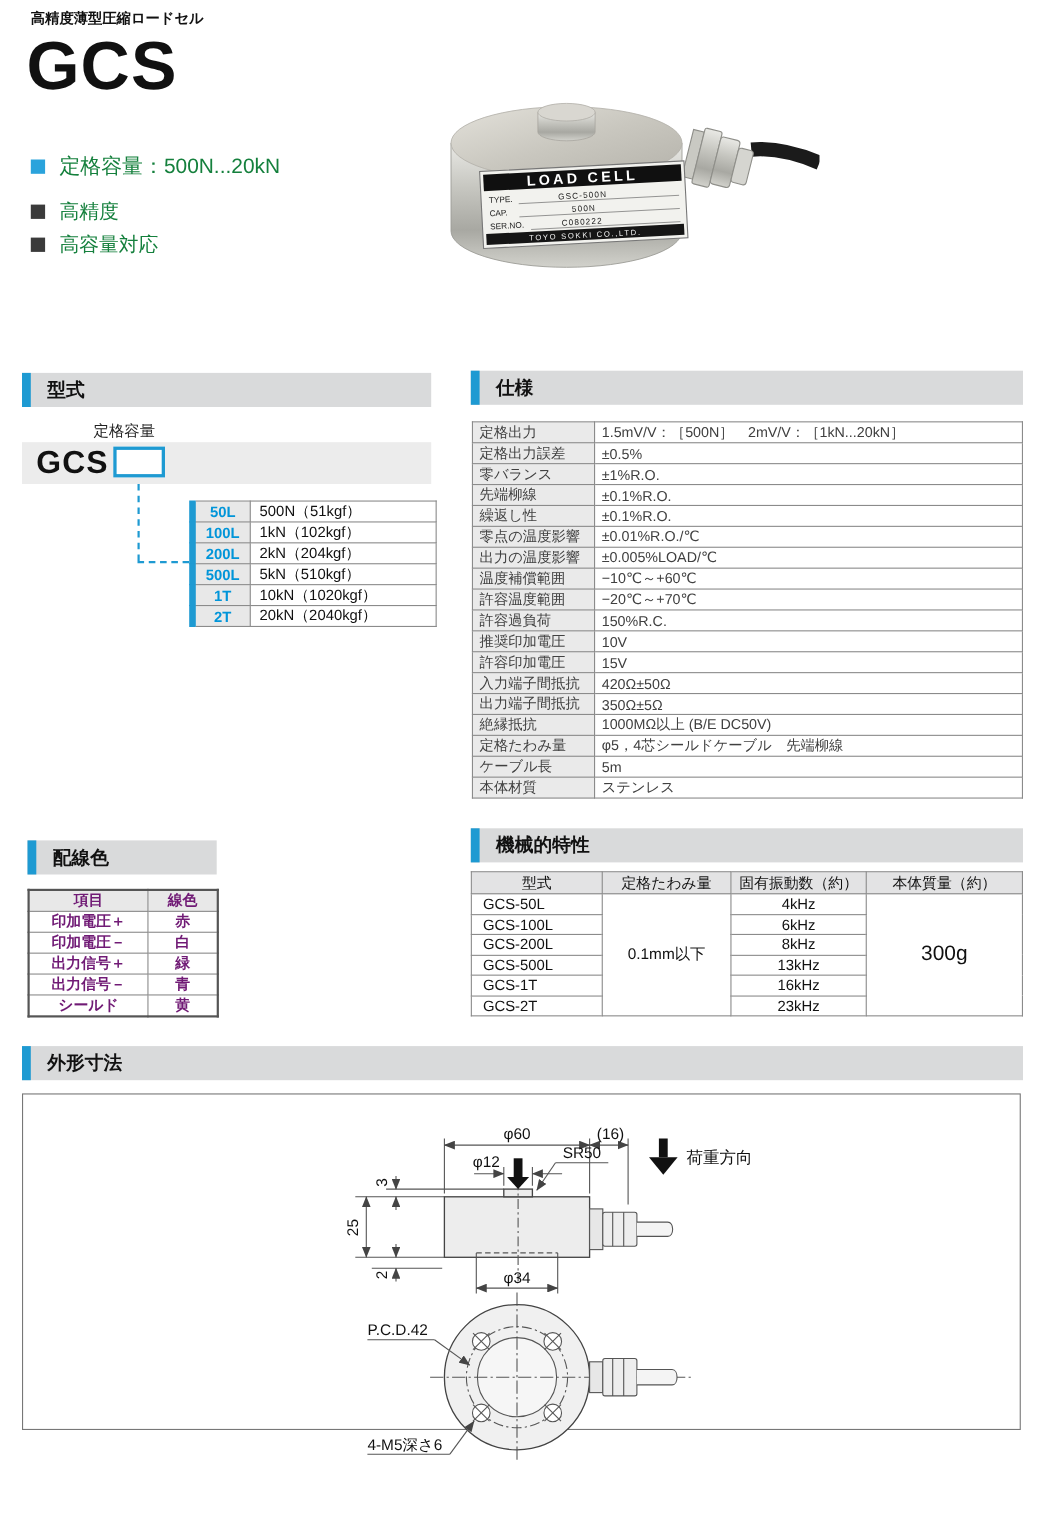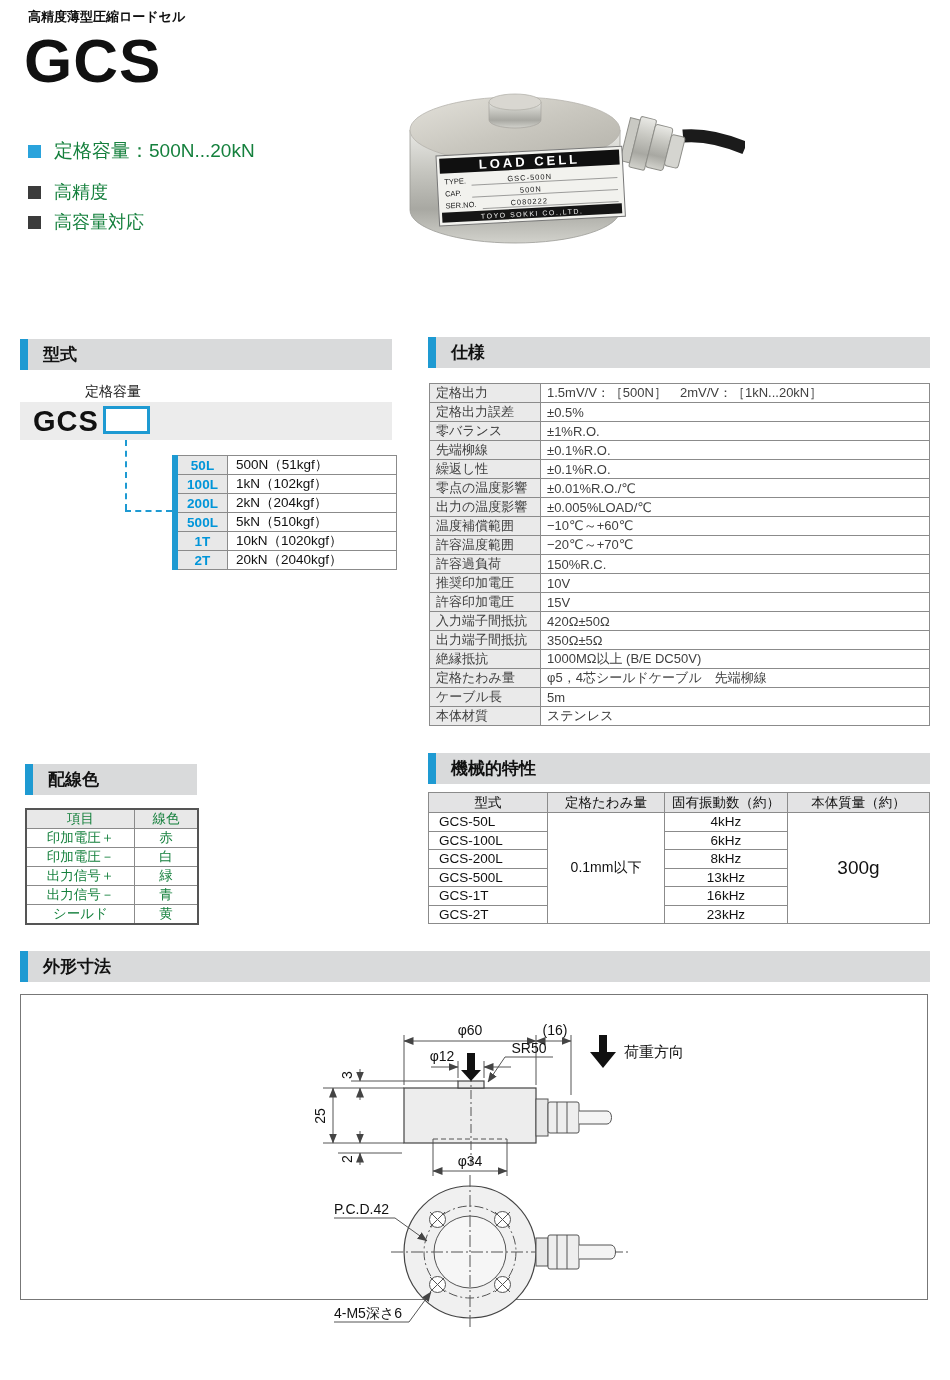--- a/index.html
+++ b/index.html
@@ -37,21 +37,21 @@
   #model-table{position:absolute;left:172px;top:455px;border-collapse:collapse;border-left:6px solid #1e9ad2;background:#fff;}
   #model-table td{border:1px solid #8b8b8b;height:17.6px;font-size:13.5px;padding:0;}
   #model-table td.code{width:49px;background:#e8e8e8;color:#0095d9;font-weight:bold;text-align:center;}
   #model-table td.cap{width:160px;padding-left:8px;color:#111;}
   
   #spec-table{position:absolute;left:429px;top:383px;width:501px;border-collapse:collapse;background:#fff;border:1px solid #666;}
   #spec-table td{border:1px solid #8b8b8b;height:17.2px;font-size:13px;padding:0 0 0 6px;color:#404040;}
   #spec-table td.lab{width:104px;background:#eaeaea;}
   
   #wiring-table{position:absolute;left:25px;top:808px;border-collapse:collapse;background:#fff;border:2px solid #555;}
-  #wiring-table th,#wiring-table td{border:1px solid #8b8b8b;height:17px;font-size:13.5px;font-weight:normal;text-align:center;padding:0;color:#15803d;}
+  #wiring-table th,#wiring-table td{border:1px solid #8b8b8b;height:17px;font-size:13.5px;font-weight:bold;text-align:center;padding:0;color:#701a75;}
   #wiring-table th{background:#e8e8e8;}
   #wiring-table .c1{width:107px;}
   #wiring-table .c2{width:62px;}
   
   #mech-table{position:absolute;left:428px;top:792px;width:502px;border-collapse:collapse;background:#fff;border:1px solid #555;}
   #mech-table th{background:#e3e3e4;height:19px;font-size:13.5px;font-weight:normal;border:1px solid #8b8b8b;padding:0;color:#111;}
   #mech-table td{border:1px solid #8b8b8b;height:17.5px;font-size:13.5px;padding:0;text-align:center;color:#111;}
   #mech-table td.model{width:108px;text-align:left;padding-left:10px;}
   #mech-table td.defl{width:116px;font-size:14px;}
   #mech-table td.freq{width:122px;}

